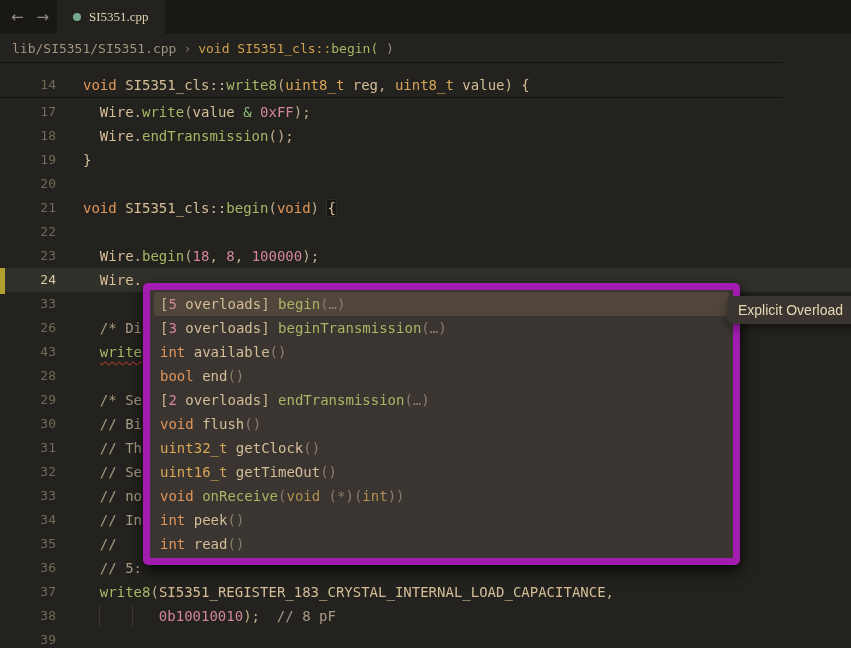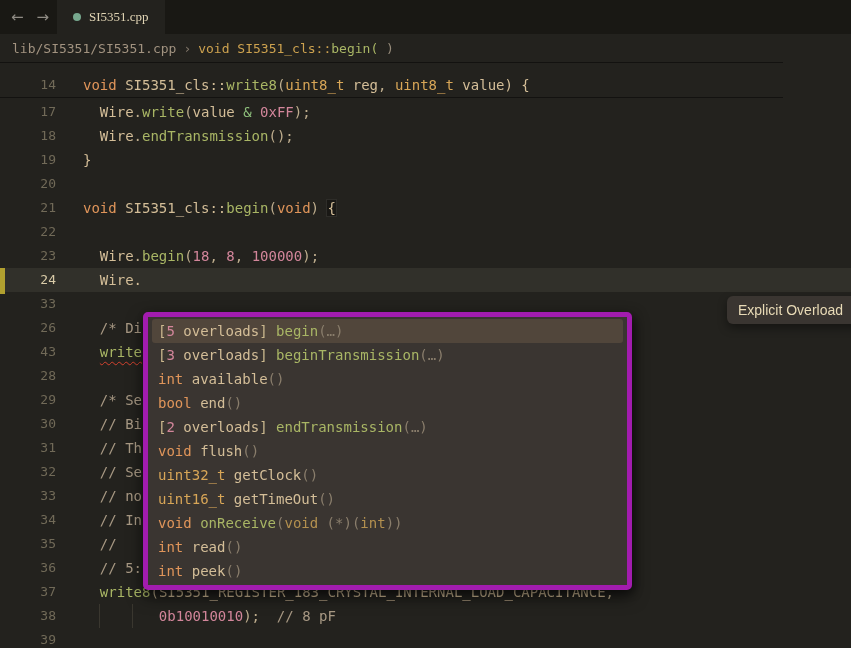--- a/index.html
+++ b/index.html
@@ -41,22 +41,22 @@
   .tk.fg{color:var(--fg)} .tk.kw{color:var(--kw)} .tk.type{color:var(--type)}
   .tk.fn{color:var(--fn)} .tk.num{color:var(--num)} .tk.com{color:var(--com)}
   .tk.pun{color:var(--pun)} .tk.op{color:var(--op)} .tk.dim{color:var(--dim)}
   .tk.pkw{color:var(--pkw)} .tk.br{color:var(--br)}
   .tk.bc-type{color:var(--bc-type)} .tk.bc-fn{color:var(--bc-fn)} .tk.bc-pun{color:var(--bc-pun)}
   .sq{text-decoration-line:underline;text-decoration-style:wavy;
       text-decoration-color:var(--err);text-decoration-thickness:1px;text-underline-offset:4px}
   .bm{background:rgba(0,0,0,.28);box-shadow:0 0 0 1px rgba(255,255,255,.05)}
 
   
-  .suggest{position:absolute;left:143px;top:312px;width:489px;background:var(--bg-popup);
-       border-radius:5px;padding:2px 0;border:5px solid #a21caf;box-sizing:border-box;
+  .suggest{position:absolute;left:143px;top:283px;width:597px;background:var(--bg-popup);
+       border-radius:5px;padding:2px 0;border:7px solid #a21caf;box-sizing:border-box;
        box-shadow:0 7px 16px rgba(0,0,0,.55),3px 3px 8px rgba(0,0,0,.35)}
   .sg-row{height:24px;line-height:24px;white-space:pre;font-size:14px;
        padding:0 6px;margin:0 4px;border-radius:3px}
   .sg-row.sel{background:var(--bg-popup-sel)}
 
   
   .aside{position:absolute;left:727px;top:296px;height:28px;width:170px;background:var(--bg-popup);
        border-radius:6px;display:flex;align-items:center;padding:0 11px;box-sizing:border-box;
        font-family:"Liberation Sans",sans-serif;font-size:14px;color:var(--aside-fg);
        box-shadow:0 4px 10px rgba(0,0,0,.4);white-space:nowrap;overflow:hidden}
@@ -116,19 +116,19 @@
 <div class="suggest" id="suggest">
     <div class="sg-row sel"><span class="tk br">[</span><span class="tk num">5</span><span class="tk fg"> overloads</span><span class="tk br">] </span><span class="tk fn">begin</span><span class="tk dim">(…)</span></div>
     <div class="sg-row"><span class="tk br">[</span><span class="tk num">3</span><span class="tk fg"> overloads</span><span class="tk br">] </span><span class="tk fn">beginTransmission</span><span class="tk dim">(…)</span></div>
     <div class="sg-row"><span class="tk kw">int</span><span class="tk fg"> available</span><span class="tk dim">()</span></div>
     <div class="sg-row"><span class="tk kw">bool</span><span class="tk fg"> end</span><span class="tk dim">()</span></div>
     <div class="sg-row"><span class="tk br">[</span><span class="tk num">2</span><span class="tk fg"> overloads</span><span class="tk br">] </span><span class="tk fn">endTransmission</span><span class="tk dim">(…)</span></div>
     <div class="sg-row"><span class="tk kw">void</span><span class="tk fg"> flush</span><span class="tk dim">()</span></div>
     <div class="sg-row"><span class="tk type">uint32_t</span><span class="tk fg"> getClock</span><span class="tk dim">()</span></div>
     <div class="sg-row"><span class="tk type">uint16_t</span><span class="tk fg"> getTimeOut</span><span class="tk dim">()</span></div>
     <div class="sg-row"><span class="tk kw">void</span><span class="tk fn"> onReceive</span><span class="tk dim">(</span><span class="tk pkw">void</span><span class="tk dim"> (*)(</span><span class="tk pkw">int</span><span class="tk dim">))</span></div>
+    <div class="sg-row"><span class="tk kw">int</span><span class="tk fg"> peek</span><span class="tk dim">()</span></div>
     <div class="sg-row"><span class="tk kw">int</span><span class="tk fg"> read</span><span class="tk dim">()</span></div>
-    <div class="sg-row"><span class="tk kw">int</span><span class="tk fg"> peek</span><span class="tk dim">()</span></div>
   </div>
 
 <div class="aside">
   <span>Explicit Overload</span>
 </div>
 
 </body></html>

